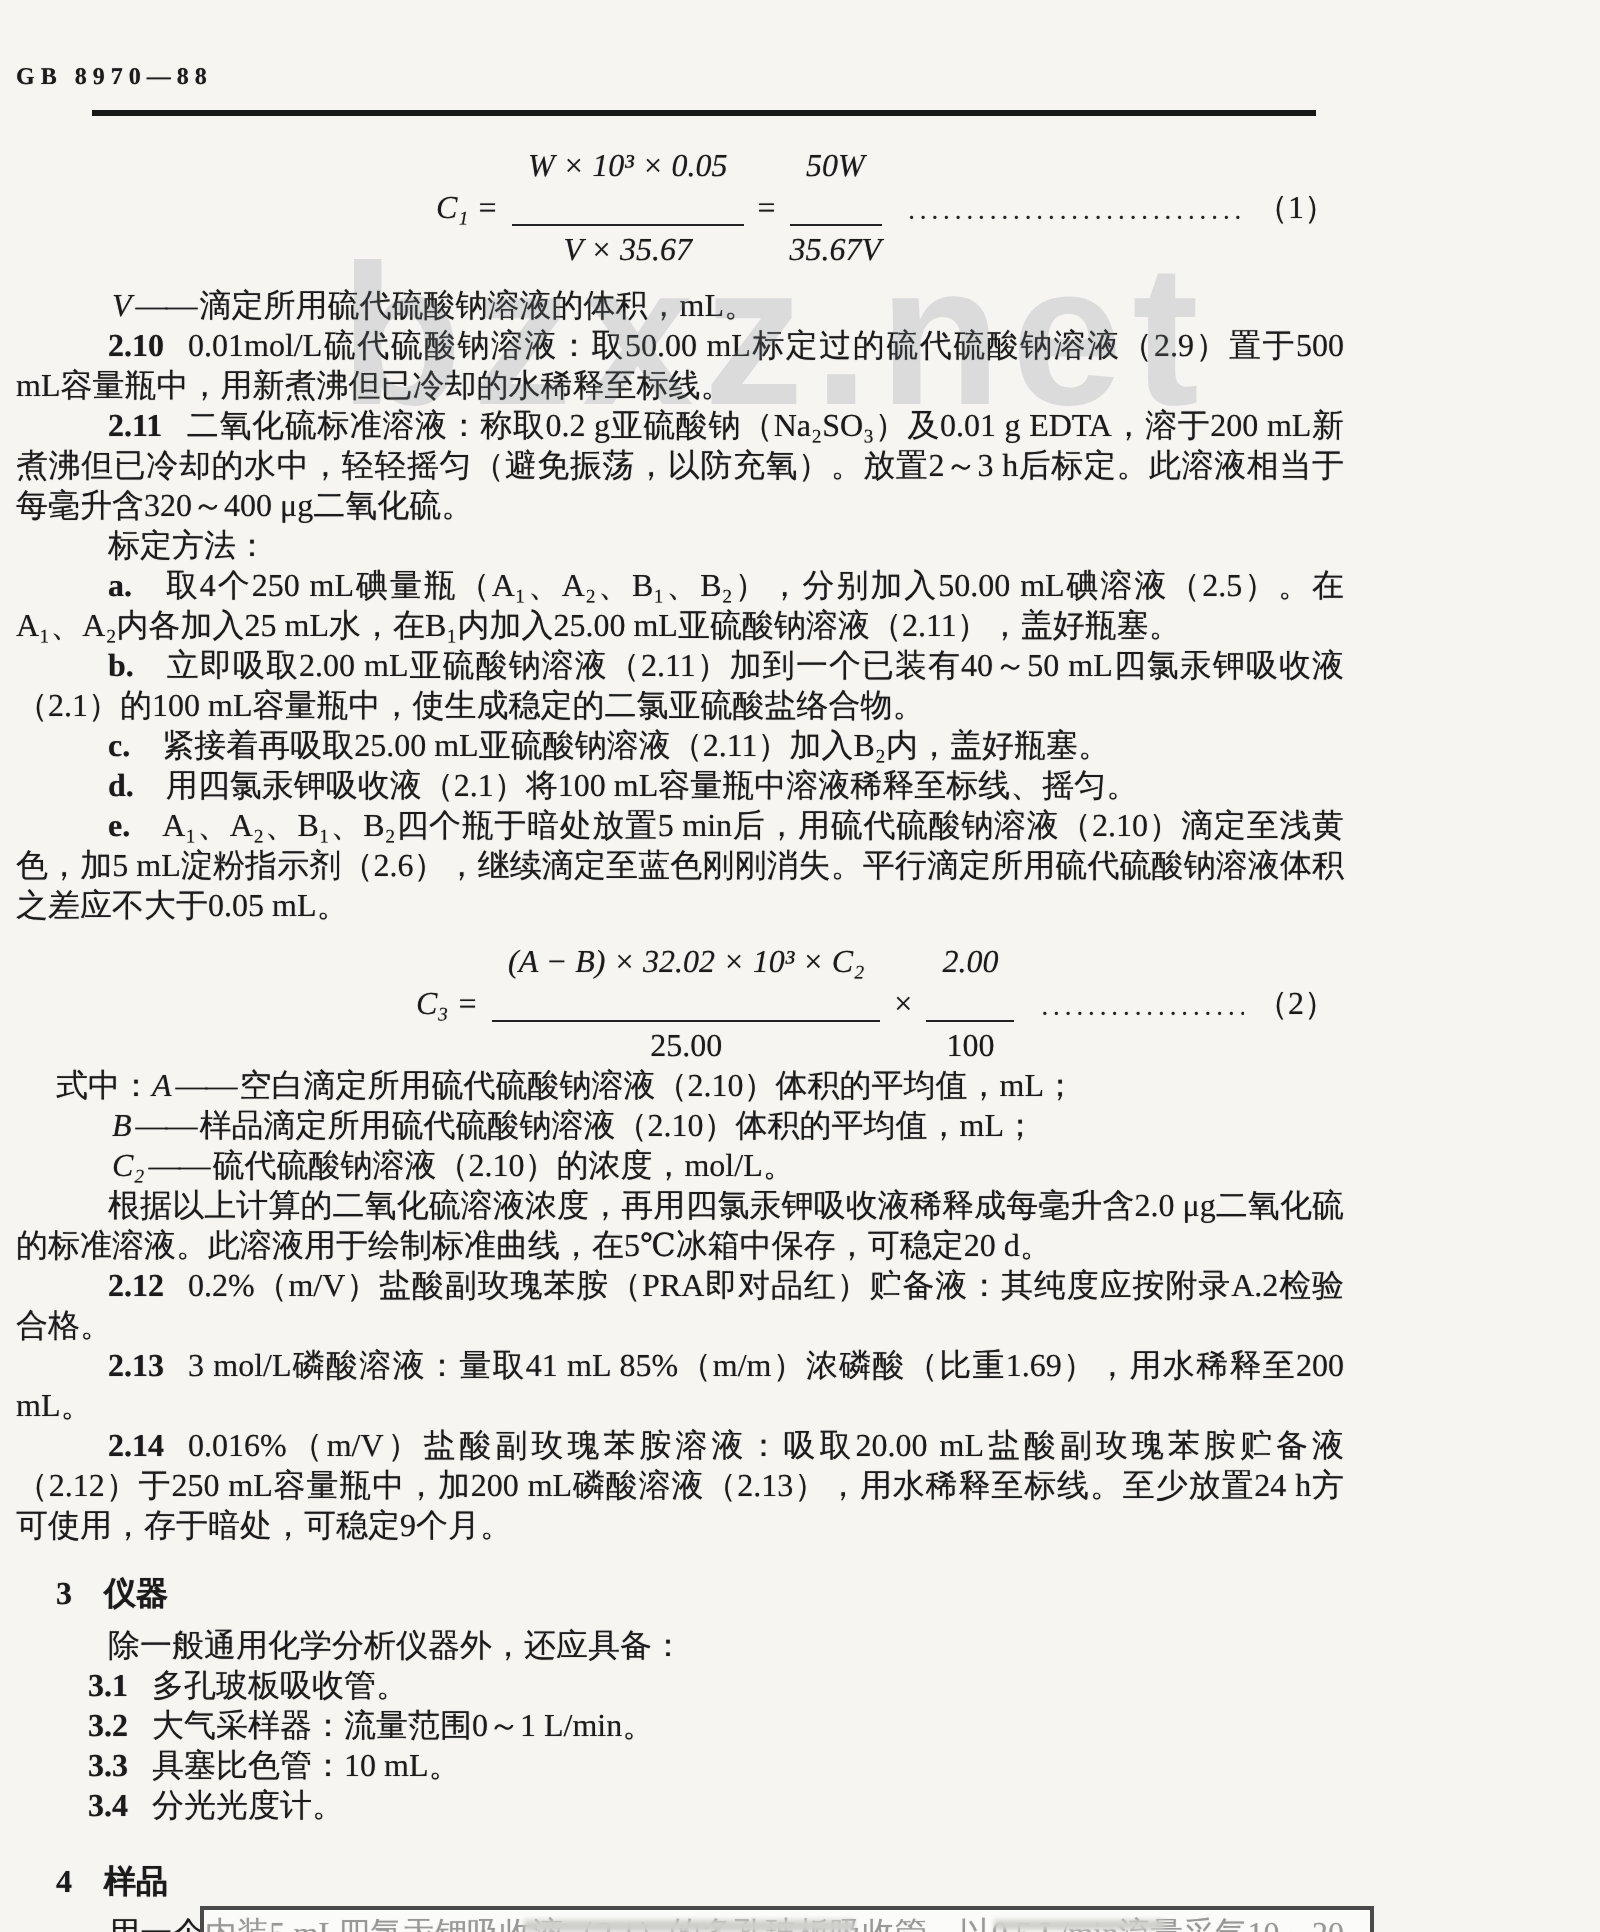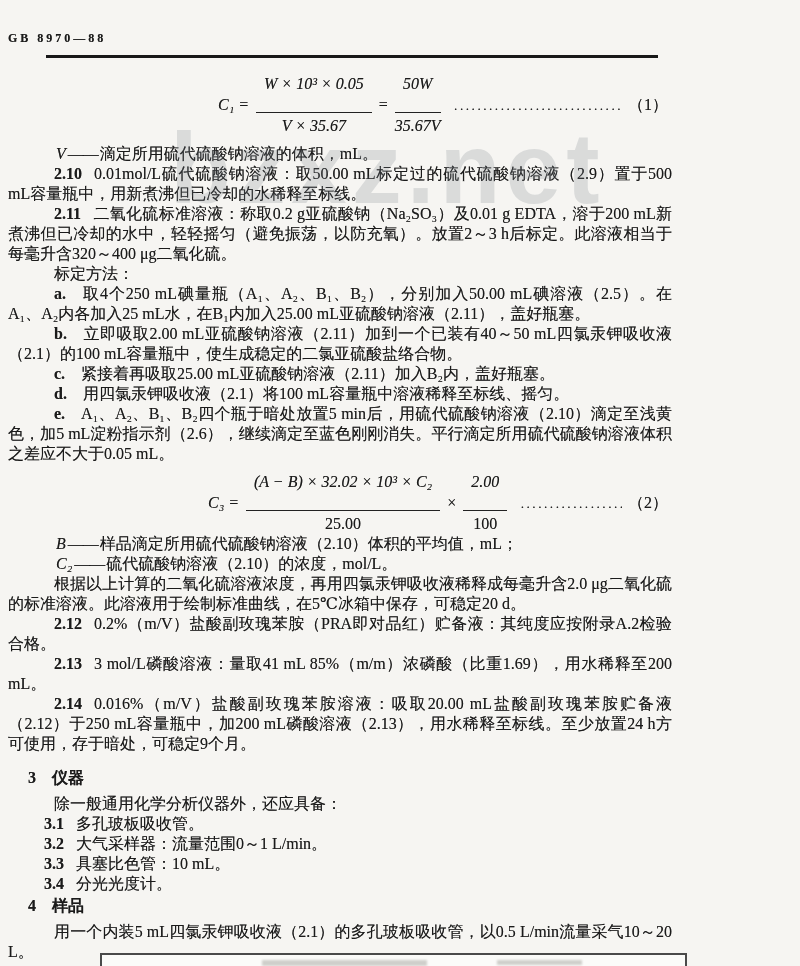--- a/index.html
+++ b/index.html
@@ -117,20 +117,23 @@
       </span>
       <span>×</span>
       <span class="frac">
         <span class="num">2.00</span>
         <span class="den">100</span>
       </span>
       <span class="leader">································</span>
       <span class="flabel">（2）</span>
     </div>
 
+    <div class="defline first">
+      <span>式中：</span><span class="var">A</span><span class="dash">——</span><span>空白滴定所用硫代硫酸钠溶液（2.10）体积的平均值，mL；</span>
+    </div>
     <div class="defline cont">
       <span class="var">B</span><span class="dash">——</span><span>样品滴定所用硫代硫酸钠溶液（2.10）体积的平均值，mL；</span>
     </div>
     <div class="defline cont">
       <span class="var">C₂</span><span class="dash">——</span><span>硫代硫酸钠溶液（2.10）的浓度，mol/L。</span>
     </div>
 
     <p class="para">根据以上计算的二氧化硫溶液浓度，再用四氯汞钾吸收液稀释成每毫升含2.0 μg二氧化硫的标准溶液。此溶液用于绘制标准曲线，在5℃冰箱中保存，可稳定20 d。</p>
 
     <p class="para"><b class="pnum">2.12</b><span>0.2%（m/V）盐酸副玫瑰苯胺（PRA即对品红）贮备液：其纯度应按附录A.2检验合格。</span></p>
@@ -139,21 +142,21 @@
 
     <div class="sec-head">
       <b class="snum">3</b><b>仪器</b>
     </div>
     <p class="lead-in">除一般通用化学分析仪器外，还应具备：</p>
     <p class="sub"><b class="pnum">3.1</b><span>多孔玻板吸收管。</span></p>
     <p class="sub"><b class="pnum">3.2</b><span>大气采样器：流量范围0～1 L/min。</span></p>
     <p class="sub"><b class="pnum">3.3</b><span>具塞比色管：10 mL。</span></p>
     <p class="sub"><b class="pnum">3.4</b><span>分光光度计。</span></p>
 
-    <div class="sec-head" style="margin-top:2px;">
+    <div class="sec-head" style="margin-top:18px;">
       <b class="snum">4</b><b>样品</b>
     </div>
     <p class="lead-in">用一个内装5 mL四氯汞钾吸收液（2.1）的多孔玻板吸收管，以0.5 L/min流量采气10～20 L。</p>
 
   </div>
 
   <div class="bottom-box">
     <div class="smudge s1"></div>
     <div class="smudge s2"></div>
   </div>

